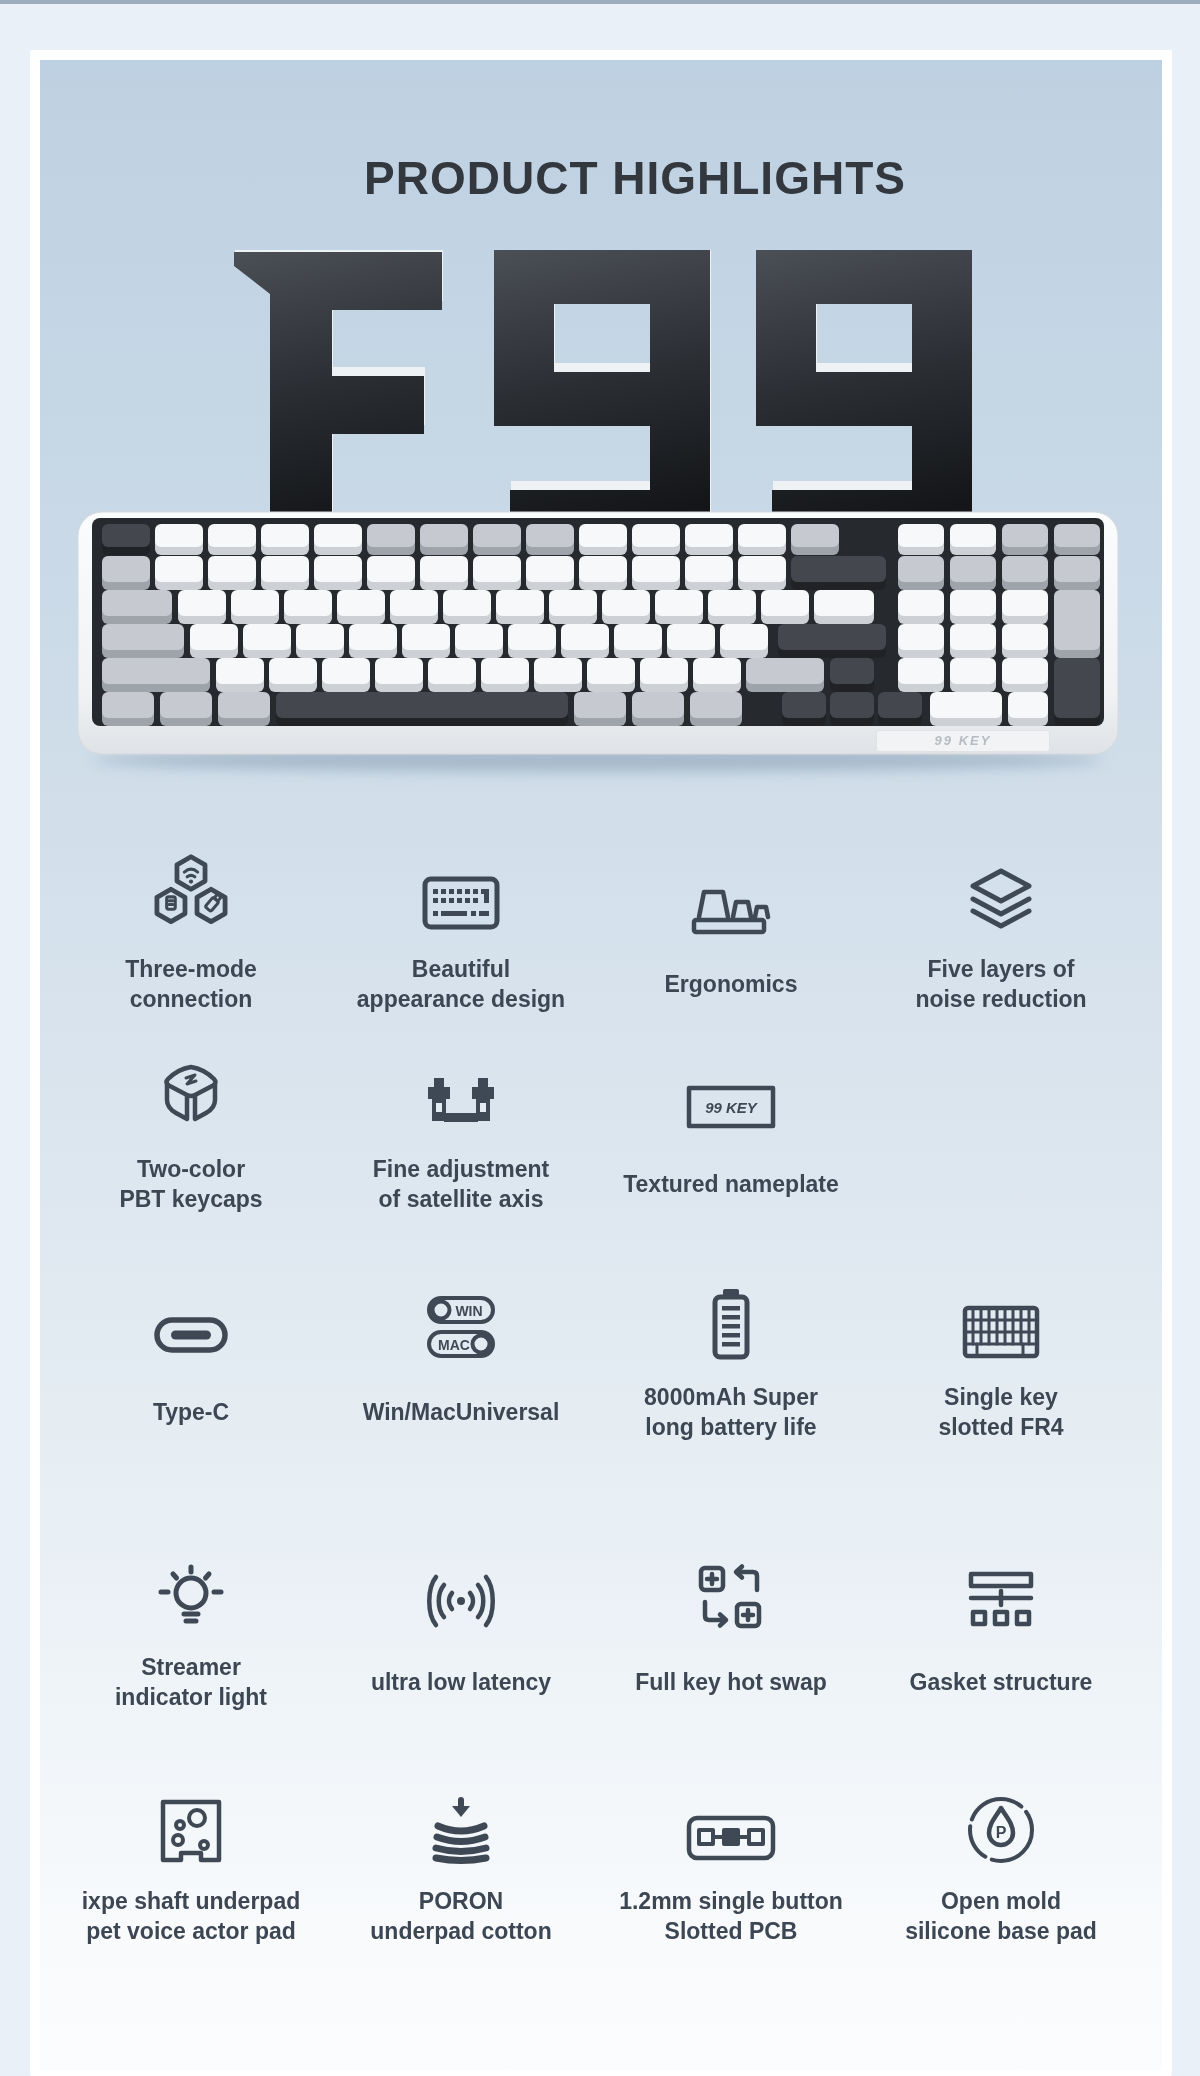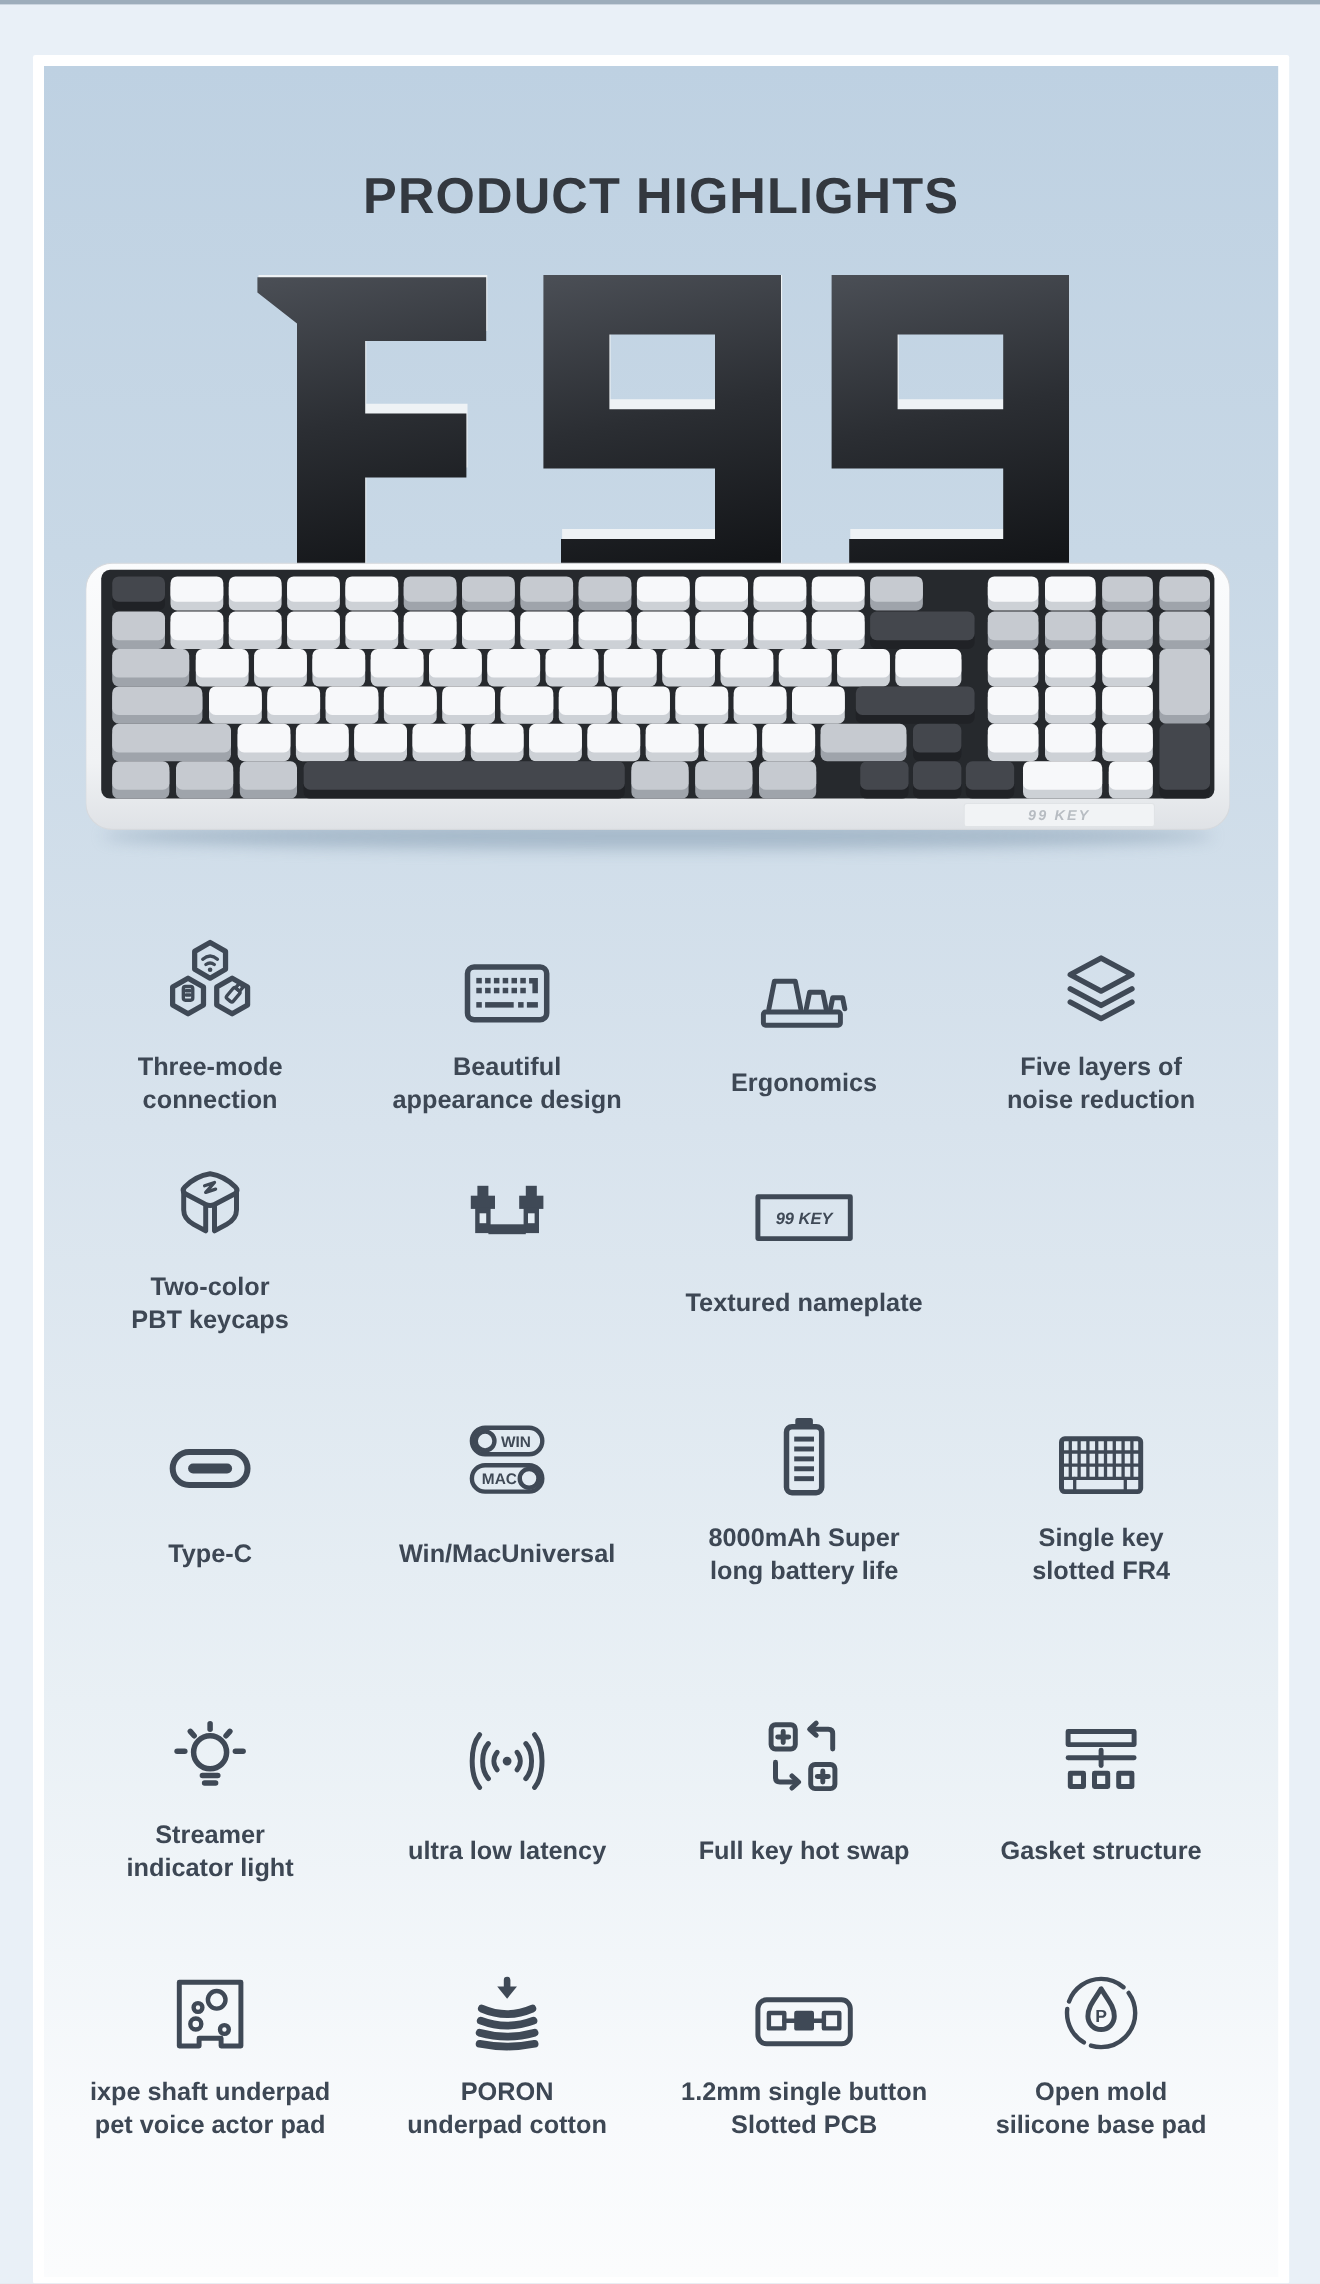--- a/index.html
+++ b/index.html
@@ -3,21 +3,21 @@
 <meta charset="utf-8">
 <style>
   html,body{margin:0;padding:0;background:#dfe7ee;}
   .canvas{position:relative;width:1200px;height:2076px;background:#e9f0f7;overflow:hidden;
           font-family:"Liberation Sans","DejaVu Sans",sans-serif;}
   .top-strip{position:absolute;left:0;top:0;width:100%;height:4px;background:#9dadbb;}
   .frame{position:absolute;left:30px;top:50px;right:28px;bottom:0;background:#ffffff;border-radius:2px;}
   .panel{position:absolute;left:10px;top:10px;right:10px;bottom:6px;
          background:linear-gradient(180deg,#bed1e2 0%,#c8d8e6 22%,#d8e3ed 48%,#e9f0f5 74%,#f8fafc 93%,#fbfcfd 100%);}
   .title{position:absolute;top:92px;left:0;width:100%;text-align:center;
-         font-size:46px;line-height:52px;font-weight:bold;color:#33383f;letter-spacing:1px;}
+         font-size:46px;line-height:52px;font-weight:bold;color:#33383f;letter-spacing:1px;padding-left:34px;}
   .hero-letters{position:absolute;left:192px;top:190px;width:740px;height:295px;}
   .keyboard{position:absolute;left:38px;top:440px;width:1040px;height:292px;}
   .frow{position:absolute;left:16px;width:1080px;display:grid;grid-template-columns:repeat(4,270px);}
   .r1{top:780px}.r2{top:980px}.r3{top:1208px}.r4{top:1478px}.r5{top:1712px}
   .feat{display:flex;flex-direction:column;align-items:center;}
   .fi{height:96px;display:flex;align-items:flex-end;justify-content:center;}
   .fi svg .s{stroke:#3f4956;fill:none;stroke-linecap:round;stroke-linejoin:round;}
   .fi svg .f{fill:#3f4956;stroke:none;}
   .fi svg text{fill:#3f4956;stroke:none;font-family:"Liberation Sans",sans-serif;font-weight:bold;}
   .flabel{margin-top:18px;text-align:center;font-size:23px;line-height:30px;font-weight:bold;color:#3d4754;}
@@ -362,20 +362,21 @@
                 <rect x="9" y="26" width="14" height="23"></rect>
                 <rect x="55" y="6" width="10" height="11"></rect>
                 <rect x="49" y="15" width="22" height="12"></rect>
                 <rect x="53" y="26" width="14" height="23"></rect>
                 <rect x="21" y="41" width="34" height="9"></rect>
               </g>
               <rect x="13" y="31" width="6" height="9" fill="#e3ecf3"></rect>
               <rect x="57" y="31" width="6" height="9" fill="#e3ecf3"></rect>
             </svg>
           </div>
+          <div class="flabel"><span>Fine adjustment</span><br><span>of satellite axis</span></div>
         </div>
         <div class="feat">
           <div class="fi">
             <svg width="92" height="58" viewBox="0 0 92 58">
               <rect class="s" stroke-width="4.5" x="4" y="10" width="84" height="38"></rect>
               <text x="46" y="35" text-anchor="middle" font-size="15" font-style="italic">99 KEY</text>
             </svg>
           </div>
           <div class="flabel one"><span>Textured nameplate</span></div>
         </div>

